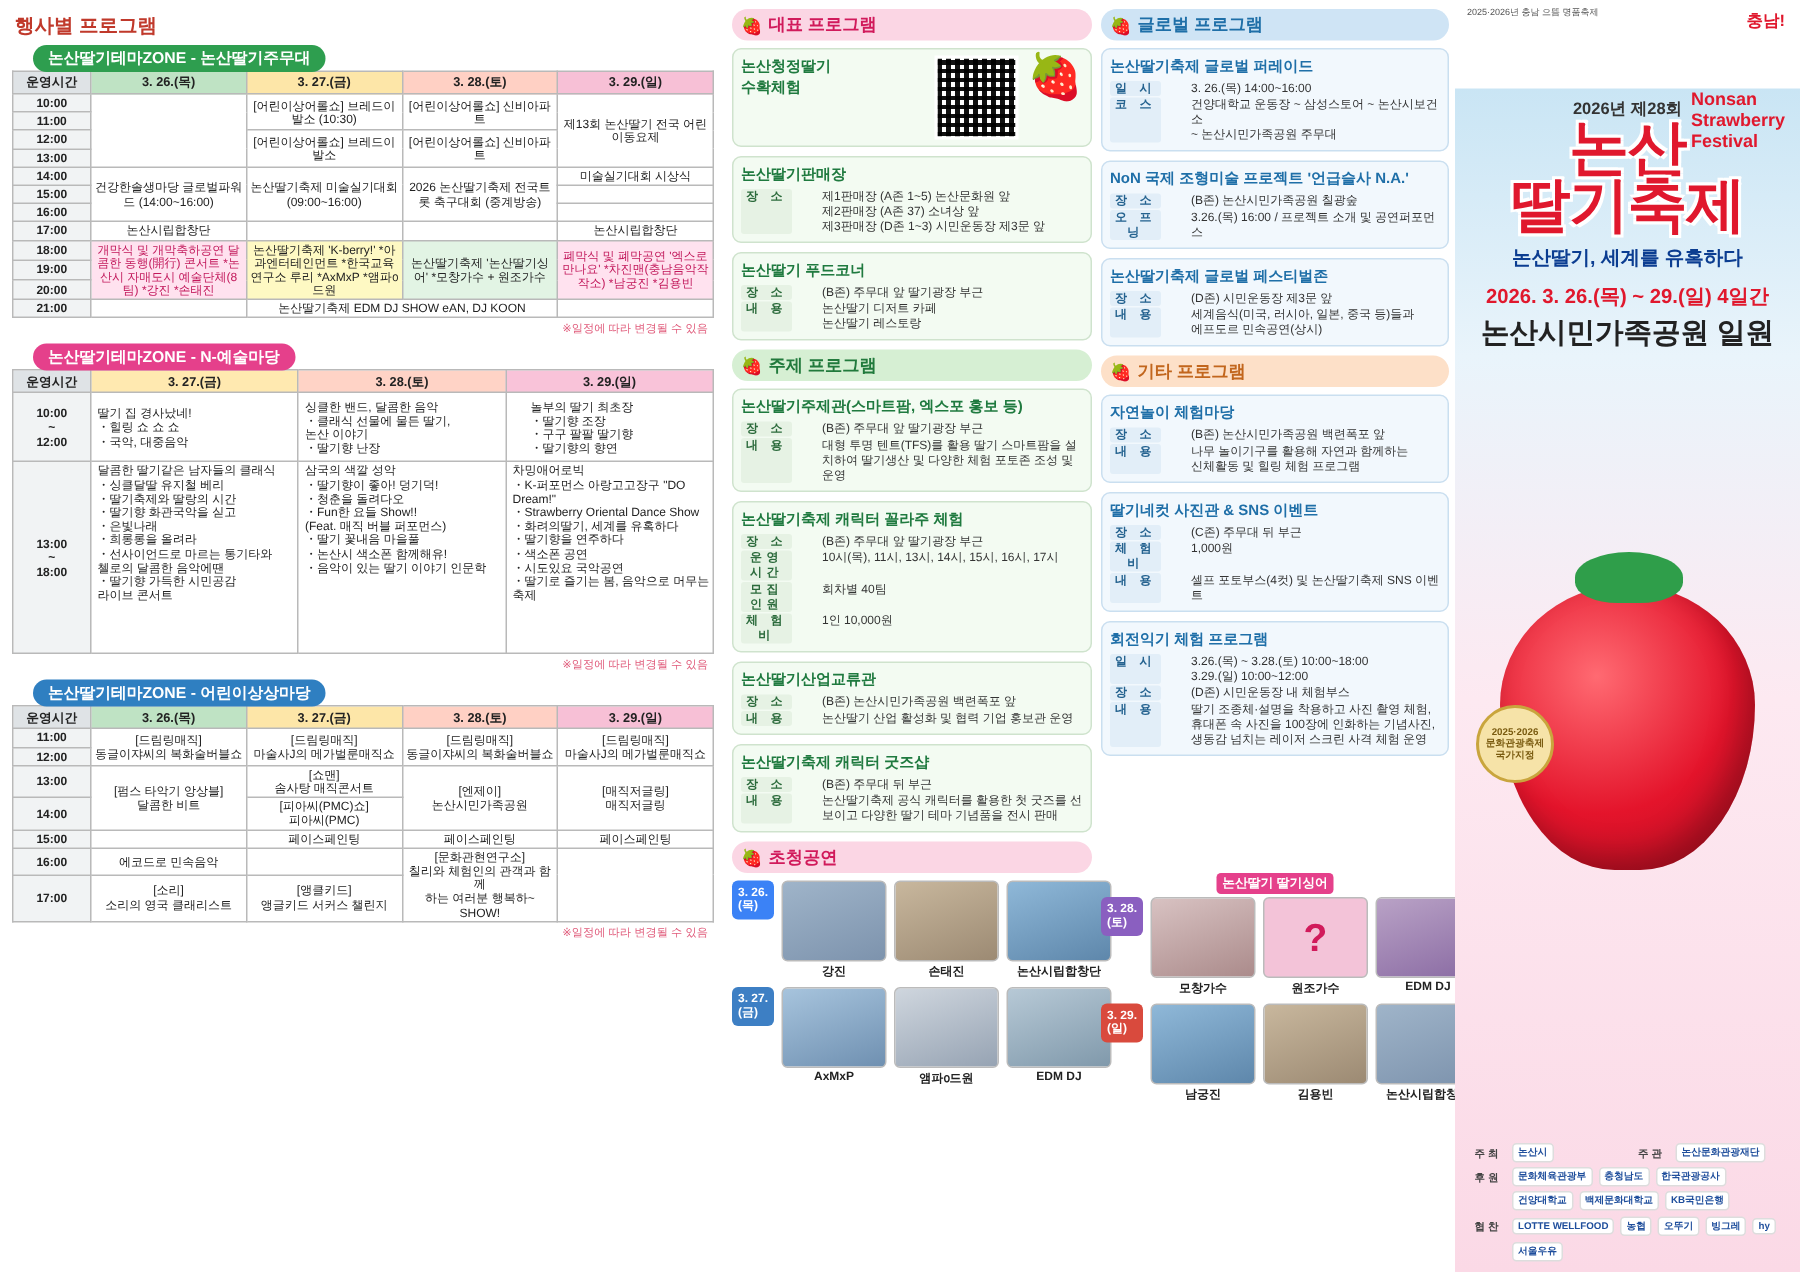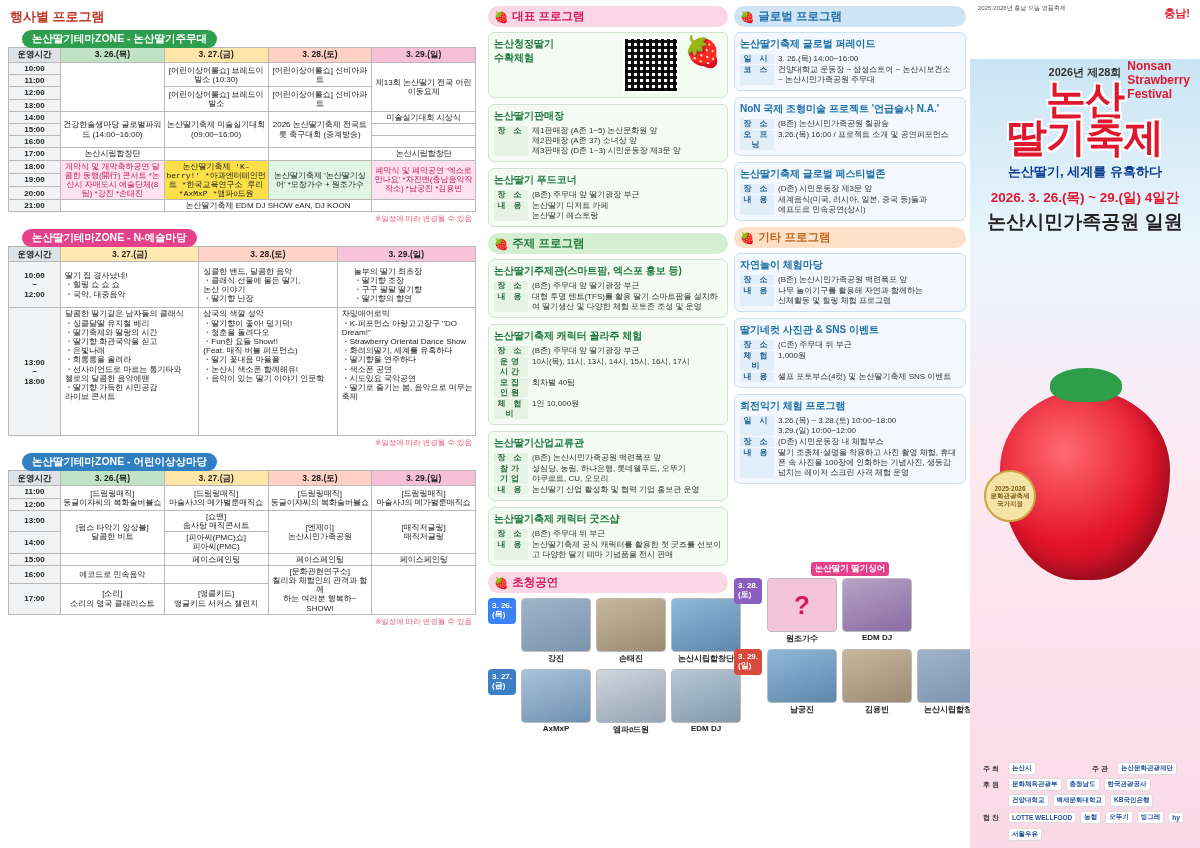--- a/index.html
+++ b/index.html
@@ -35,21 +35,21 @@
   .c-thu { background:#bfe3c4; }
   .c-fri { background:#fde6a8; }
   .c-sat { background:#ffd0c4; }
   .c-sun { background:#f7c0d6; }
   .c-fri2 { background:#ffe9b0;}
   .c-sat2 { background:#ffd3c6;}
   .c-sun2 { background:#f9c3d9;}
   td.time { background:#f1f3f4; font-weight:bold; font-size:8px;}
   td.hl-green { background:#e2f4e4; }
   td.hl-pink { background:#ffe2ef; color:#c2185b; }
-  td.hl-yellow { background:#fde047;font-family:Liberation Mono, monospace; }
+  td.hl-yellow { background:#fef9c3; }
   .note { text-align:right; font-size:7.5px; color:#e05a7a; margin:2px 6px 5px 0; }
 
   
   .col-prog { width:248px; padding:6px 4px 4px 4px; }
   .col-prog2 { width:238px; padding:6px 4px 4px 2px; }
   .prog-head {
     display:flex; align-items:center; gap:4px;
     border-radius:14px; padding:3px 8px 3px 6px; margin-bottom:5px;
     font-size:11.5px; font-weight:bold; color:#d11a5b;
   }
@@ -58,21 +58,21 @@
   .h-blue { background:#cfe4f5; color:#1f6fa8;}
   .h-orange{ background:#fde0c8; color:#c2661d;}
   .prog-box { background:#f3fbf2; border:1px solid #cfe3cd; border-radius:6px;
               padding:4px 5px; margin-bottom:6px; }
   .prog-box.blue { background:#f2f8fd; border-color:#cadff0; }
   .prog-name { font-size:10px; font-weight:bold; color:#1f7a3f; margin-bottom:3px; }
   .prog-name.blue { color:#1f6fa8; }
   .kv { display:flex; font-size:8px; line-height:1.25; margin-bottom:1px; }
   .kv .k {
     flex:0 0 34px; background:#e6f2e4; border-radius:2px; text-align:center;
-    font-weight:bold; color:#2c6b3c; margin-right:4px; letter-spacing:3px;
+    font-weight:bold; color:#2c6b3c; margin-right:20px; letter-spacing:3px;
     padding:0 1px;
   }
   .kv.blue .k { background:#e2eef8; color:#24628f;}
   .kv .v { flex:1; color:#333; }
   .qr { width:56px; height:56px; background:
       repeating-linear-gradient(0deg,#111 0 3px,#fff 3px 6px),
       repeating-linear-gradient(90deg,#111 0 3px,transparent 3px 6px);
       background-blend-mode:multiply; border:2px solid #fff; }
   .row-flex { display:flex; gap:6px; align-items:flex-start;}
   .mascot { font-size:30px; line-height:1; }
@@ -473,25 +473,20 @@
         </div>
     </div>
 
     <div class="prog-box">
       <div class="prog-name">논산딸기산업교류관</div>
       <div class="kv">
           <span class="k">장  소</span>
           <span class="v">(B존) 논산시민가족공원 백련폭포 앞</span>
         </div>
       <div class="kv">
-          <span class="k">참가기업</span>
-          <span class="v" style="white-space:pre-line">성심당, 농림, 하나은행, 롯데웰푸드, 오뚜기
-야쿠르트, CU, 오모리</span>
-        </div>
-      <div class="kv">
           <span class="k">내  용</span>
           <span class="v">논산딸기 산업 활성화 및 협력 기업 홍보관 운영</span>
         </div>
     </div>
 
     <div class="prog-box">
       <div class="prog-name">논산딸기축제 캐릭터 굿즈샵</div>
       <div class="kv">
           <span class="k">장  소</span>
           <span class="v">(B존) 주무대 뒤 부근</span>
@@ -641,20 +636,24 @@
     </div>
 
     <div style="height:72px"></div>
     <div style="text-align:center; margin-bottom:2px;">
       <span class="pink-label">논산딸기 딸기싱어</span>
     </div>
     <div class="perf-grid">
       <div class="perf-col">
         <div class="date-chip chip-purple" style="white-space:pre-line">3. 28.
 (토)</div>
+      </div>
+      <div class="perf-card">
+        <div class="perf-photo p5"></div>
+        <div class="perf-cap">모창가수</div>
       </div>
       <div class="perf-card">
         <div class="perf-photo q">?</div>
         <div class="perf-cap">원조가수</div>
       </div>
       <div class="perf-card">
         <div class="perf-photo p4"></div>
         <div class="perf-cap">EDM DJ</div>
       </div>
     </div>

